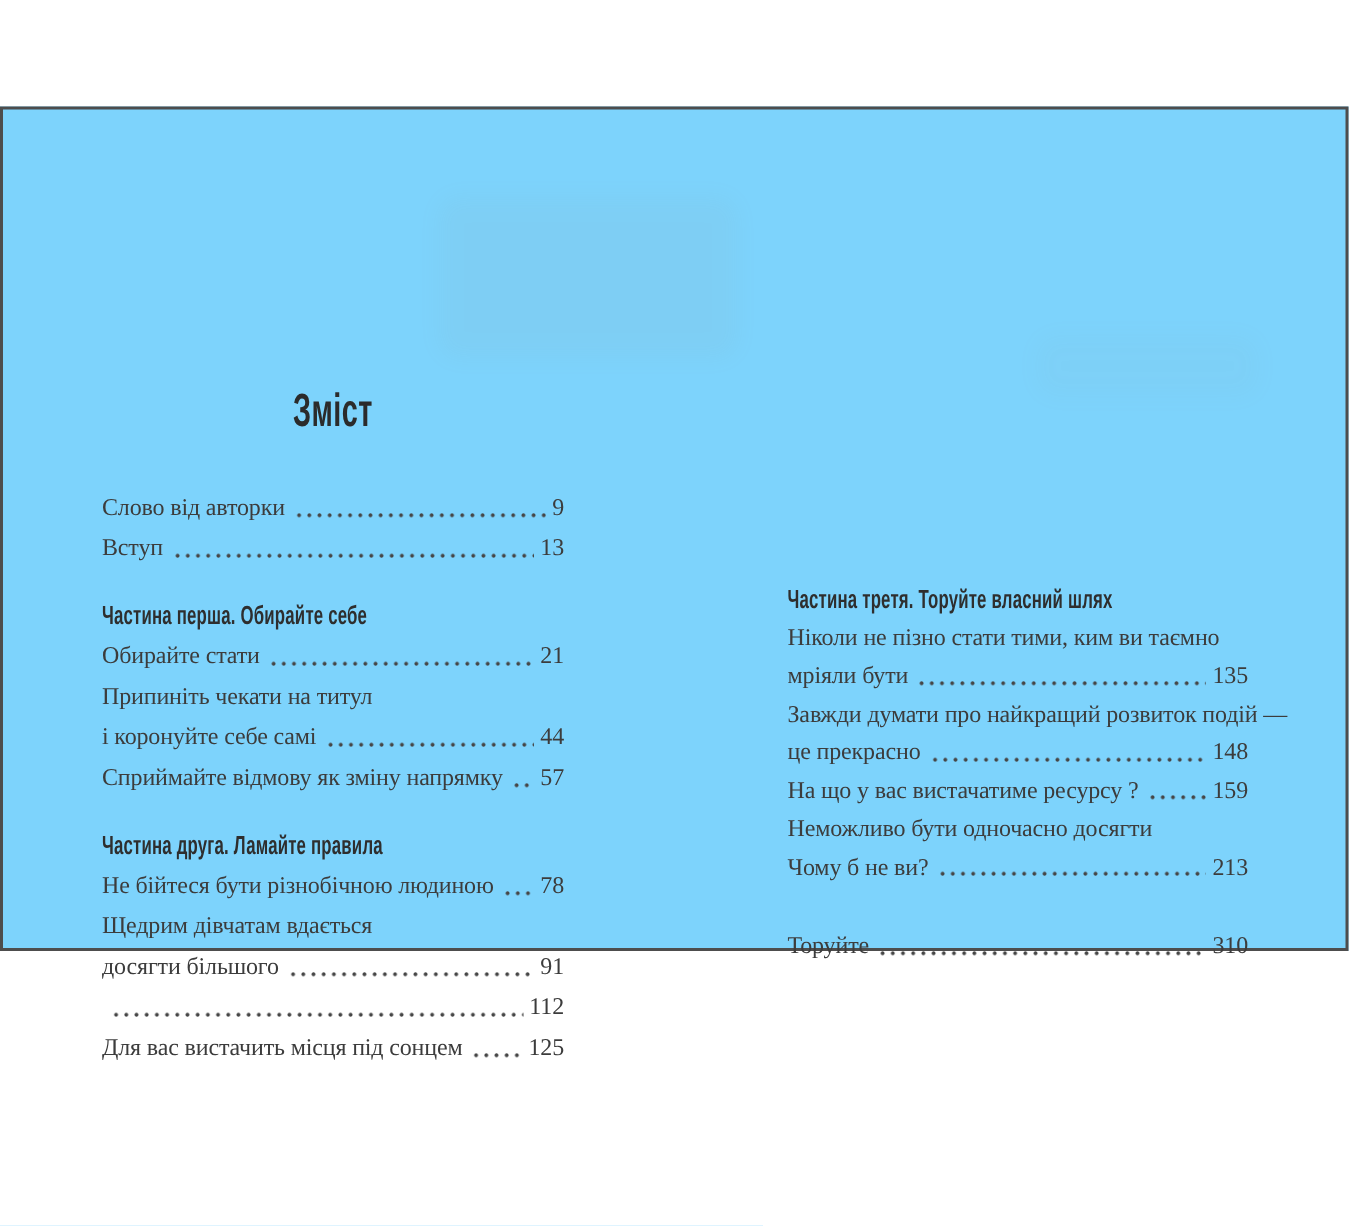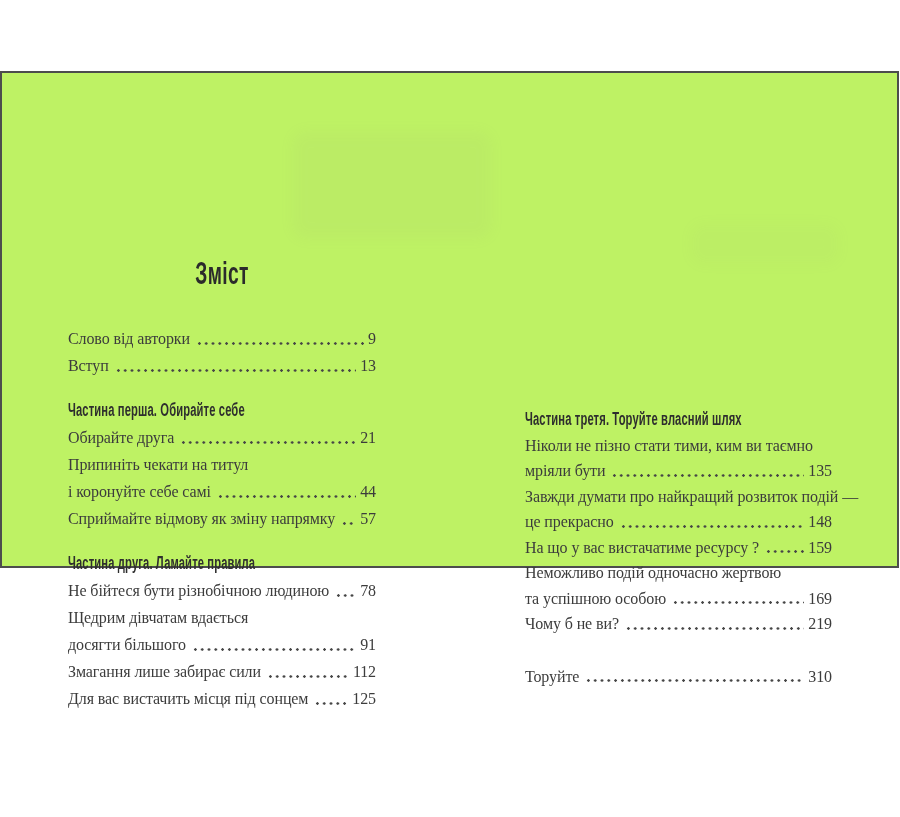--- a/index.html
+++ b/index.html
@@ -13,24 +13,24 @@
     position: relative;
     overflow: hidden;
     font-family: "Liberation Serif", serif;
   }
   
   .page {
     position: absolute;
     left: 0;
     top: 71px;
     width: 899px;
-    height: 497px;
+    height: 563px;
     box-sizing: border-box;
     border: 2px solid #4d4d4d;
-    background: #bef264;
+    background: #7dd3fc;
   }
   
   .scan-artifact {
     position: absolute;
     background: #908d82;
     opacity: 0.055;
     filter: blur(7px);
     border-radius: 14px;
   }
   .artifact-1 { left: 290px; top: 58px;  width: 200px; height: 108px; }
@@ -52,21 +52,21 @@
     white-space: nowrap;
   }
 
   .toc-col {
     position: absolute;
     color: #3c3c3c;
     font-size: 16px;
     letter-spacing: -0.1px;
   }
   .col-left  { left: 66px;  top: 252px; width: 308px; line-height: 27px; }
-  .col-right { left: 523px; top: 334px; width: 307px; line-height: 25.5px; }
+  .col-right { left: 523px; top: 314px; width: 307px; line-height: 25.5px; }
 
   .toc-entry {
     display: flex;
     align-items: baseline;
     white-space: nowrap;
   }
   .entry-label { flex: 0 0 auto; text-align: center; }
   .dots {
     flex: 1 1 12px;
     align-self: stretch;
@@ -113,21 +113,21 @@
         <span class="page-num">9</span>
       </div>
       <div class="toc-entry">
         <span class="entry-label">Вступ</span>
         <span class="dots"></span>
         <span class="page-num">13</span>
       </div>
       <div class="line-spacer"></div>
       <div class="toc-heading"><span class="heading-text">Частина перша. Обирайте себе</span></div>
       <div class="toc-entry">
-        <span class="entry-label">Обирайте друга</span>
+        <span class="entry-label">Обирайте стати</span>
         <span class="dots"></span>
         <span class="page-num">21</span>
       </div>
       <div class="toc-entry">
         <span class="entry-label">Припиніть чекати на титул</span>
       </div>
       <div class="toc-entry">
         <span class="entry-label">і коронуйте себе самі</span>
         <span class="dots"></span>
         <span class="page-num">44</span>
@@ -146,21 +146,20 @@
       </div>
       <div class="toc-entry">
         <span class="entry-label">Щедрим дівчатам вдається</span>
       </div>
       <div class="toc-entry">
         <span class="entry-label">досягти більшого</span>
         <span class="dots"></span>
         <span class="page-num">91</span>
       </div>
       <div class="toc-entry">
-        <span class="entry-label">Змагання лише забирає сили</span>
         <span class="dots"></span>
         <span class="page-num">112</span>
       </div>
       <div class="toc-entry">
         <span class="entry-label">Для вас вистачить місця під сонцем</span>
         <span class="dots"></span>
         <span class="page-num">125</span>
       </div>
     </div>
 
@@ -181,31 +180,26 @@
         <span class="entry-label">це прекрасно</span>
         <span class="dots"></span>
         <span class="page-num">148</span>
       </div>
       <div class="toc-entry">
         <span class="entry-label">На що у вас вистачатиме ресурсу ?</span>
         <span class="dots"></span>
         <span class="page-num">159</span>
       </div>
       <div class="toc-entry">
-        <span class="entry-label">Неможливо подій одночасно жертвою</span>
-      </div>
-      <div class="toc-entry">
-        <span class="entry-label">та успішною особою</span>
-        <span class="dots"></span>
-        <span class="page-num">169</span>
+        <span class="entry-label">Неможливо бути одночасно досягти</span>
       </div>
       <div class="toc-entry">
         <span class="entry-label">Чому б не ви?</span>
         <span class="dots"></span>
-        <span class="page-num">219</span>
+        <span class="page-num">213</span>
       </div>
       <div class="line-spacer"></div>
       <div class="toc-entry">
         <span class="entry-label">Торуйте</span>
         <span class="dots"></span>
         <span class="page-num">310</span>
       </div>
     </div>
 </div>
 

